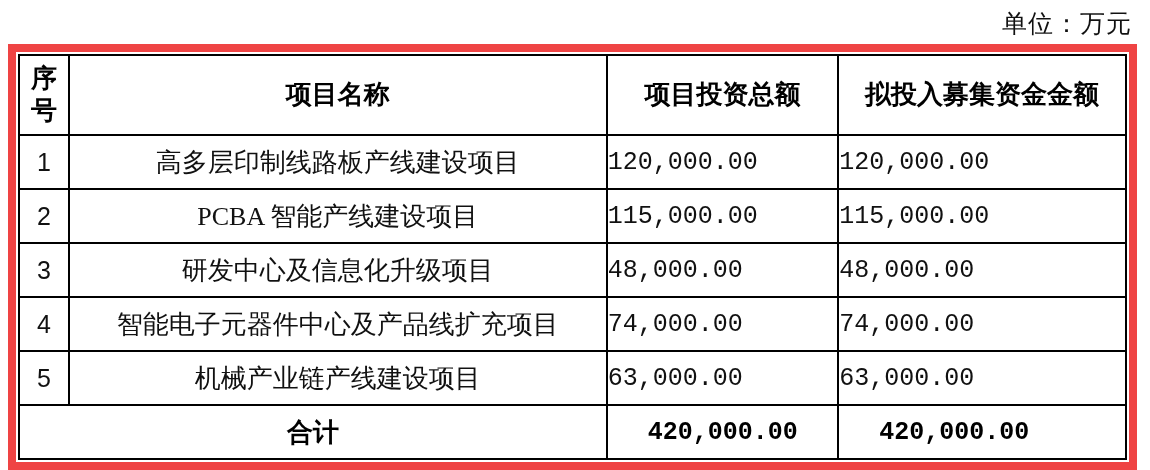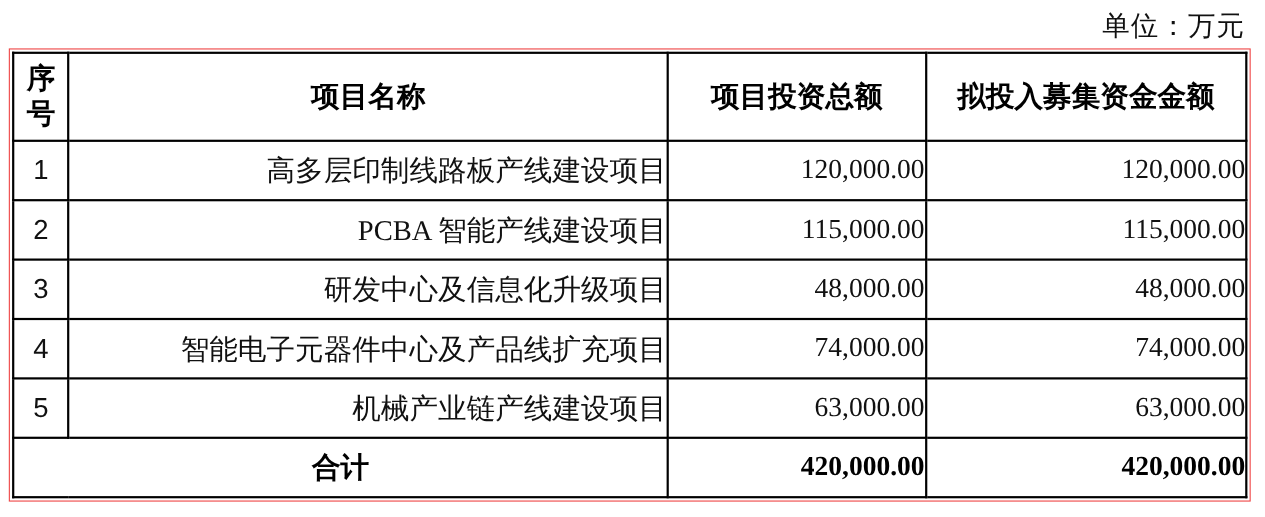--- a/index.html
+++ b/index.html
@@ -20,21 +20,21 @@
     font-size: 25px;
     letter-spacing: 1px;
     color: #111111;
     font-family: Liberation Mono, monospace;
   }
   .table-wrap {
     position: absolute;
     left: 8px;
     top: 44px;
     width: 1129px;
-    border: 1px solid #ef4444;
+    border: 8px solid #ef4444;
     padding: 2px;
     background: #ffffff;
   }
   table.fund-table {
     width: 100%;
     border-collapse: collapse;
     table-layout: fixed;
   }
   .fund-table th,
   .fund-table td {
@@ -52,34 +52,34 @@
     padding: 2px 4px;
   }
   .fund-table tbody td { height: 54px; }
   .cell-no {
     text-align: center;
     font-family: "Liberation Sans", "DejaVu Sans", sans-serif;
     font-size: 25px;
     color: #111111;
   }
   .cell-name {
-    text-align: right;
+    text-align: center;
     font-size: 26px;
     padding-left: 12px;
     color: #111111;
     white-space: nowrap;
   }
   .cell-num {
-    text-align: right;
-    font-family: Liberation Serif, serif;
+    text-align: left;
+    font-family: Liberation Mono, monospace;
     font-size: 25px;
     padding-right: 12px;
     color: #111111;
   }
-  .total-row td { height: 56px; }
+  .total-row td { height: 56px; padding-left: 40px; }
   .total-row .total-label {
     text-align: center;
     font-size: 26px;
     font-weight: bold;
     padding-left: 0;
     color: #000000;
     border-radius: 12px;
   }
   .total-row .cell-num {
     font-weight: bold;

